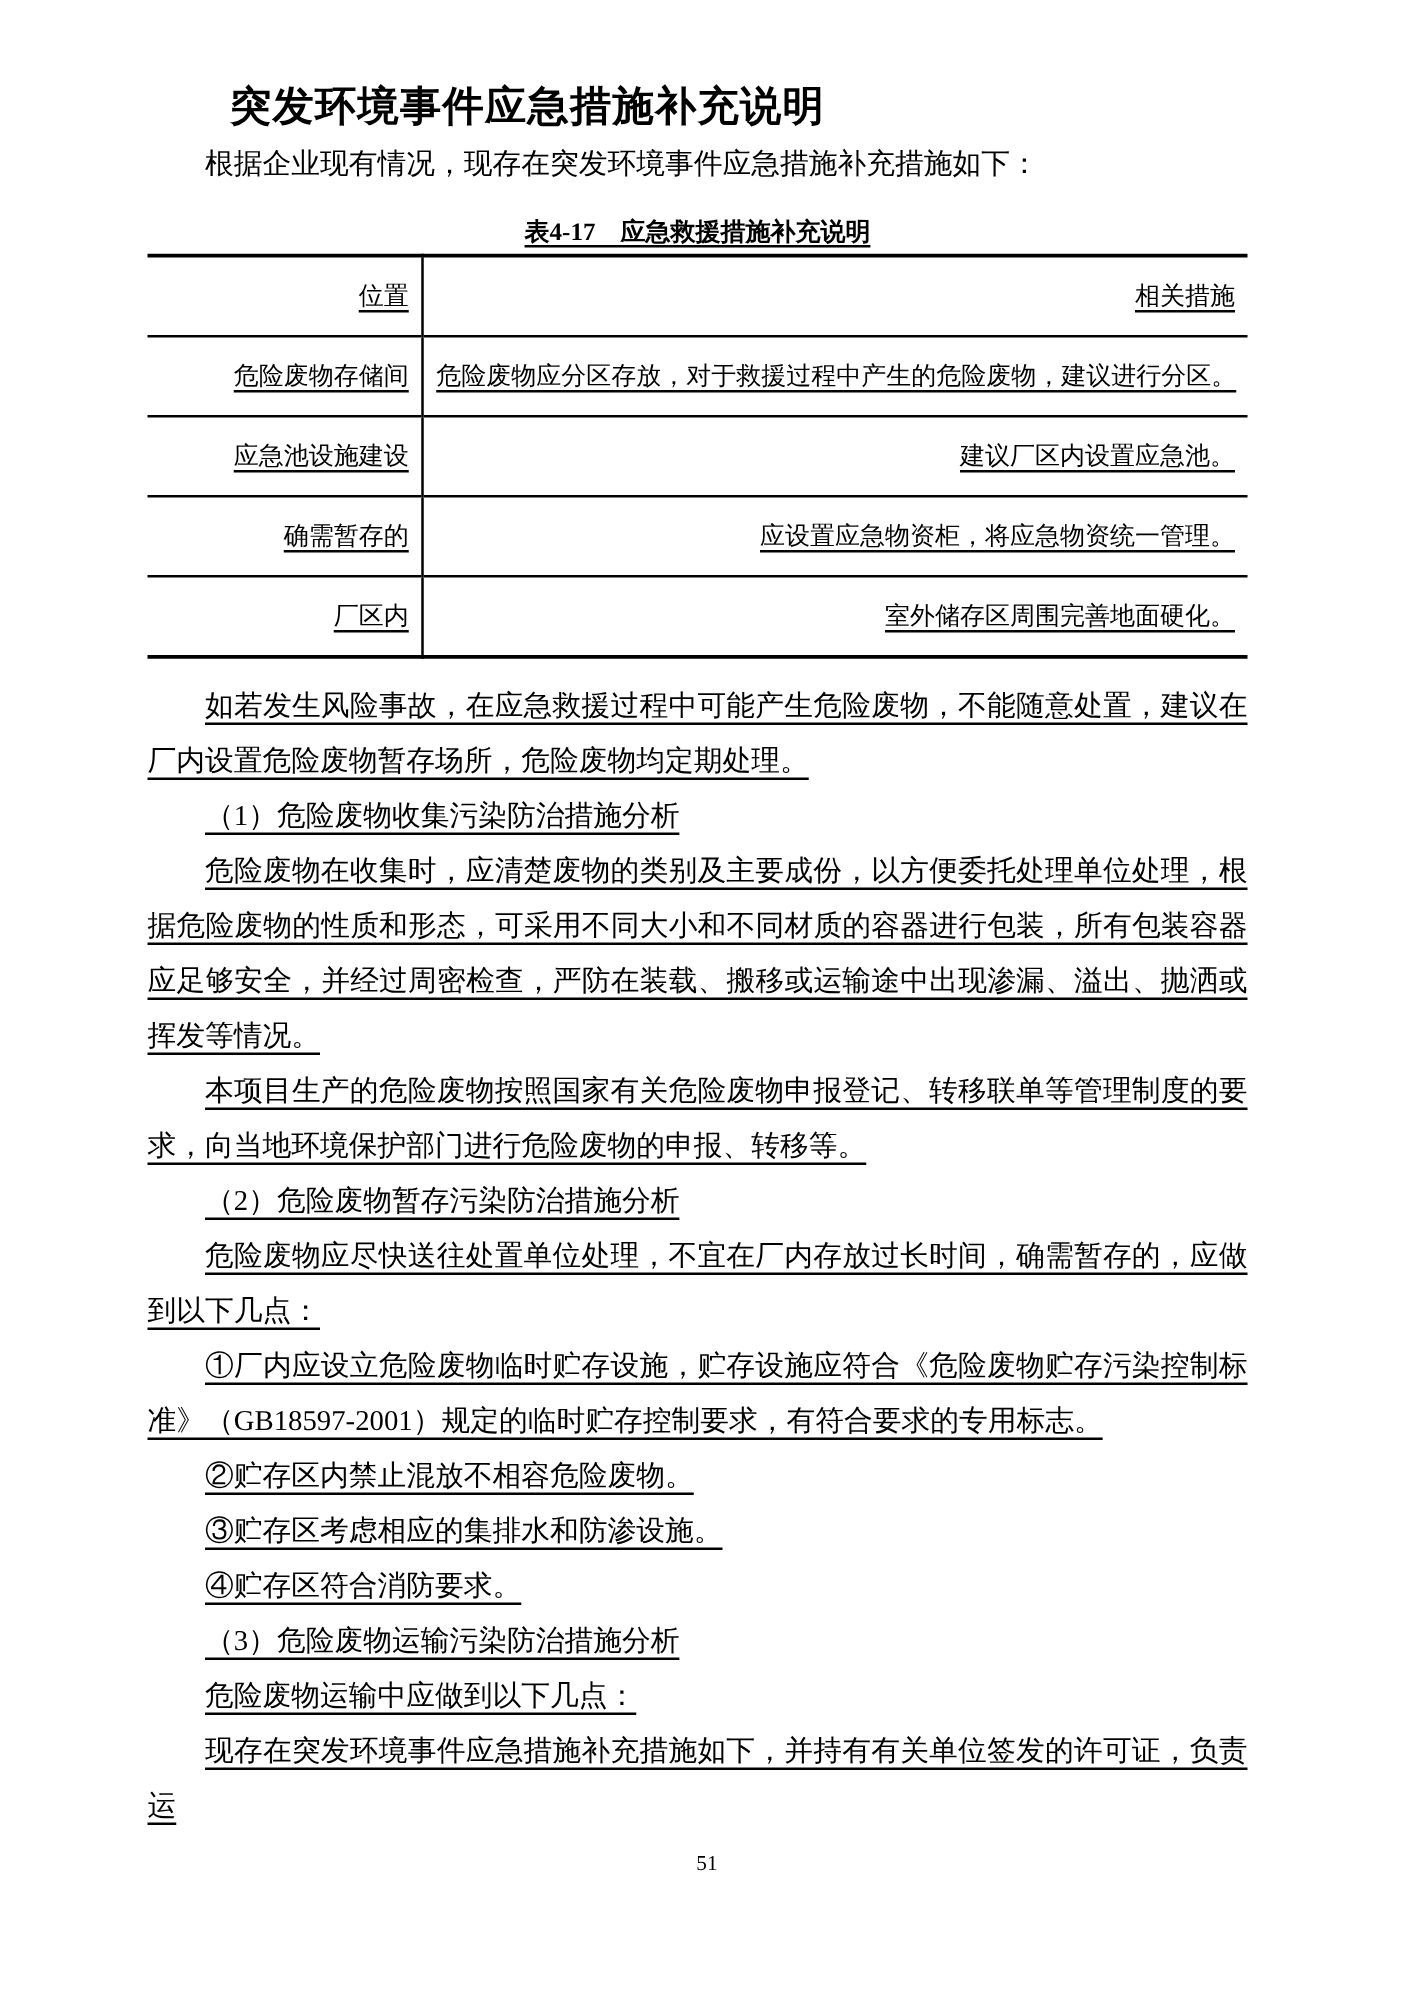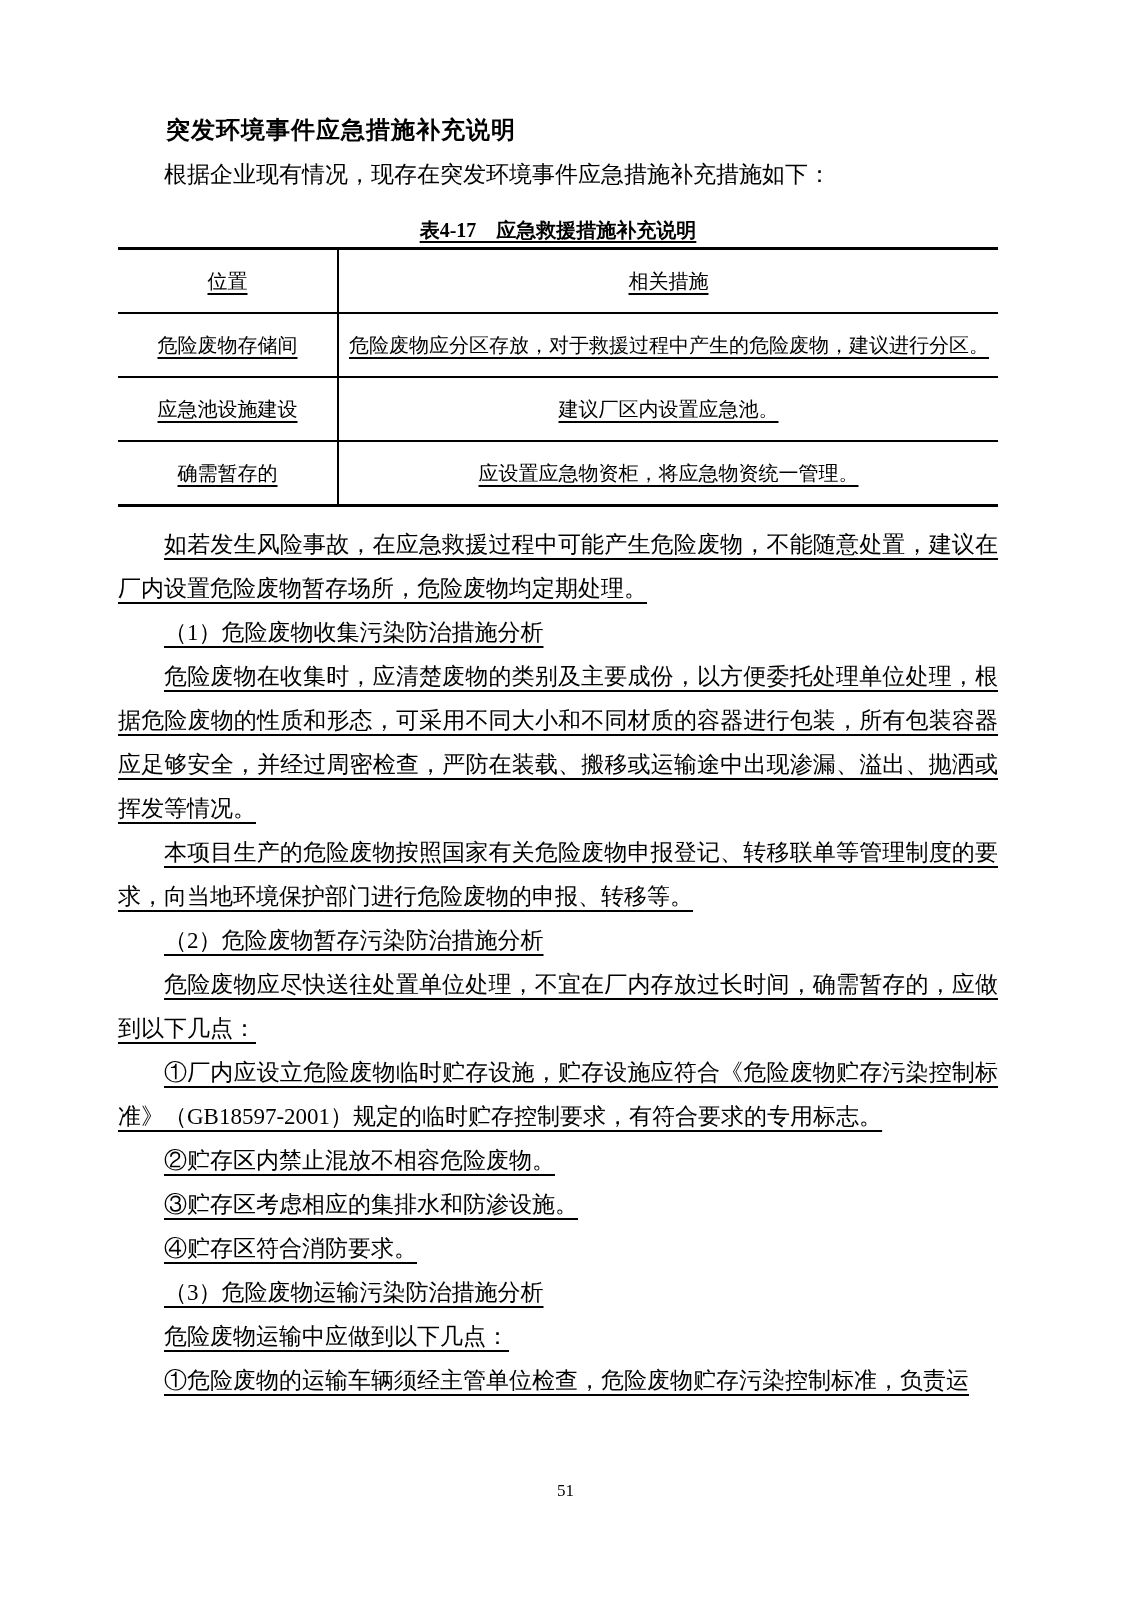--- a/index.html
+++ b/index.html
@@ -4,40 +4,40 @@
 <style>
   html, body { margin:0; padding:0; }
   body {
     width:1131px; height:1600px;
     background:#ffffff; color:#000000;
     font-family:"Liberation Serif","DejaVu Serif",serif;
     overflow:hidden; position:relative;
   }
   .content { position:absolute; left:118px; top:0; width:880px; }
   .heading {
-    padding-top:112px; margin:0 0 9px 0;
-    font-size:24px; font-weight:bold; line-height:36px;
+    padding-top:52px; margin:16px 0 9px 0;
+    font-size:33px; font-weight:bold; line-height:36px;
     text-indent:2em; letter-spacing:1px;
   }
   .intro {
     margin:0 0 24px 0; font-size:23px; line-height:36px;
     text-indent:2em;
   }
   .table-caption {
     margin:0 0 4px 0; text-align:center;
     font-size:20px; font-weight:bold; line-height:26px;
     text-decoration:underline; text-decoration-thickness:2px; text-underline-offset:4px;
   }
   table.measures-table {
     width:100%; border-collapse:collapse; table-layout:fixed;
     border-top:3px solid #000; border-bottom:3px solid #000;
   }
   .col-location { width:220px; }
   table.measures-table th, table.measures-table td {
-    font-weight:normal; text-align:center; vertical-align:middle;
+    font-weight:normal; text-align:right; vertical-align:middle;
     font-size:20px; line-height:24px; padding:19px 10px;
     text-decoration:underline; text-decoration-thickness:2px; text-underline-offset:5px;
     overflow:hidden; white-space:nowrap;
   }
   table.measures-table th:first-child, table.measures-table td:first-child {
     border-right:2px solid #000;
   }
   table.measures-table tbody tr { border-top:2px solid #000; }
   tr.header-row { height:30px; }
   tr.row-tall { height:36px; }
@@ -82,33 +82,37 @@
           <td>危险废物应分区存放，对于救援过程中产生的危险废物，建议进行分区。</td>
         </tr>
         <tr class="row-tall">
           <td>应急池设施建设</td>
           <td>建议厂区内设置应急池。</td>
         </tr>
         <tr class="row-short">
           <td>确需暂存的</td>
           <td>应设置应急物资柜，将应急物资统一管理。</td>
         </tr>
+        <tr class="row-short">
+          <td>厂区内</td>
+          <td>室外储存区周围完善地面硬化。</td>
+        </tr>
       </tbody>
     </table>
 
     <p class="body-text first">如若发生风险事故，在应急救援过程中可能产生危险废物，不能随意处置，建议在厂内设置危险废物暂存场所，危险废物均定期处理。</p>
     <p class="body-text">（1）危险废物收集污染防治措施分析</p>
     <p class="body-text">危险废物在收集时，应清楚废物的类别及主要成份，以方便委托处理单位处理，根据危险废物的性质和形态，可采用不同大小和不同材质的容器进行包装，所有包装容器应足够安全，并经过周密检查，严防在装载、搬移或运输途中出现渗漏、溢出、抛洒或挥发等情况。</p>
     <p class="body-text">本项目生产的危险废物按照国家有关危险废物申报登记、转移联单等管理制度的要求，向当地环境保护部门进行危险废物的申报、转移等。</p>
     <p class="body-text">（2）危险废物暂存污染防治措施分析</p>
     <p class="body-text">危险废物应尽快送往处置单位处理，不宜在厂内存放过长时间，确需暂存的，应做到以下几点：</p>
     <p class="body-text">①厂内应设立危险废物临时贮存设施，贮存设施应符合《危险废物贮存污染控制标准》（GB18597-2001）规定的临时贮存控制要求，有符合要求的专用标志。</p>
     <p class="body-text">②贮存区内禁止混放不相容危险废物。</p>
     <p class="body-text">③贮存区考虑相应的集排水和防渗设施。</p>
     <p class="body-text">④贮存区符合消防要求。</p>
     <p class="body-text">（3）危险废物运输污染防治措施分析</p>
     <p class="body-text">危险废物运输中应做到以下几点：</p>
-    <p class="body-text">①危险废物的运输车辆须经主管单位检查，危险废物贮存污染控制标准，负责运</p>
+    <p class="body-text">现存在突发环境事件应急措施补充措施如下，并持有有关单位签发的许可证，负责运</p>
 
   </div>
 
   <div class="page-number">51</div>
 </div>
 
 </body></html>

